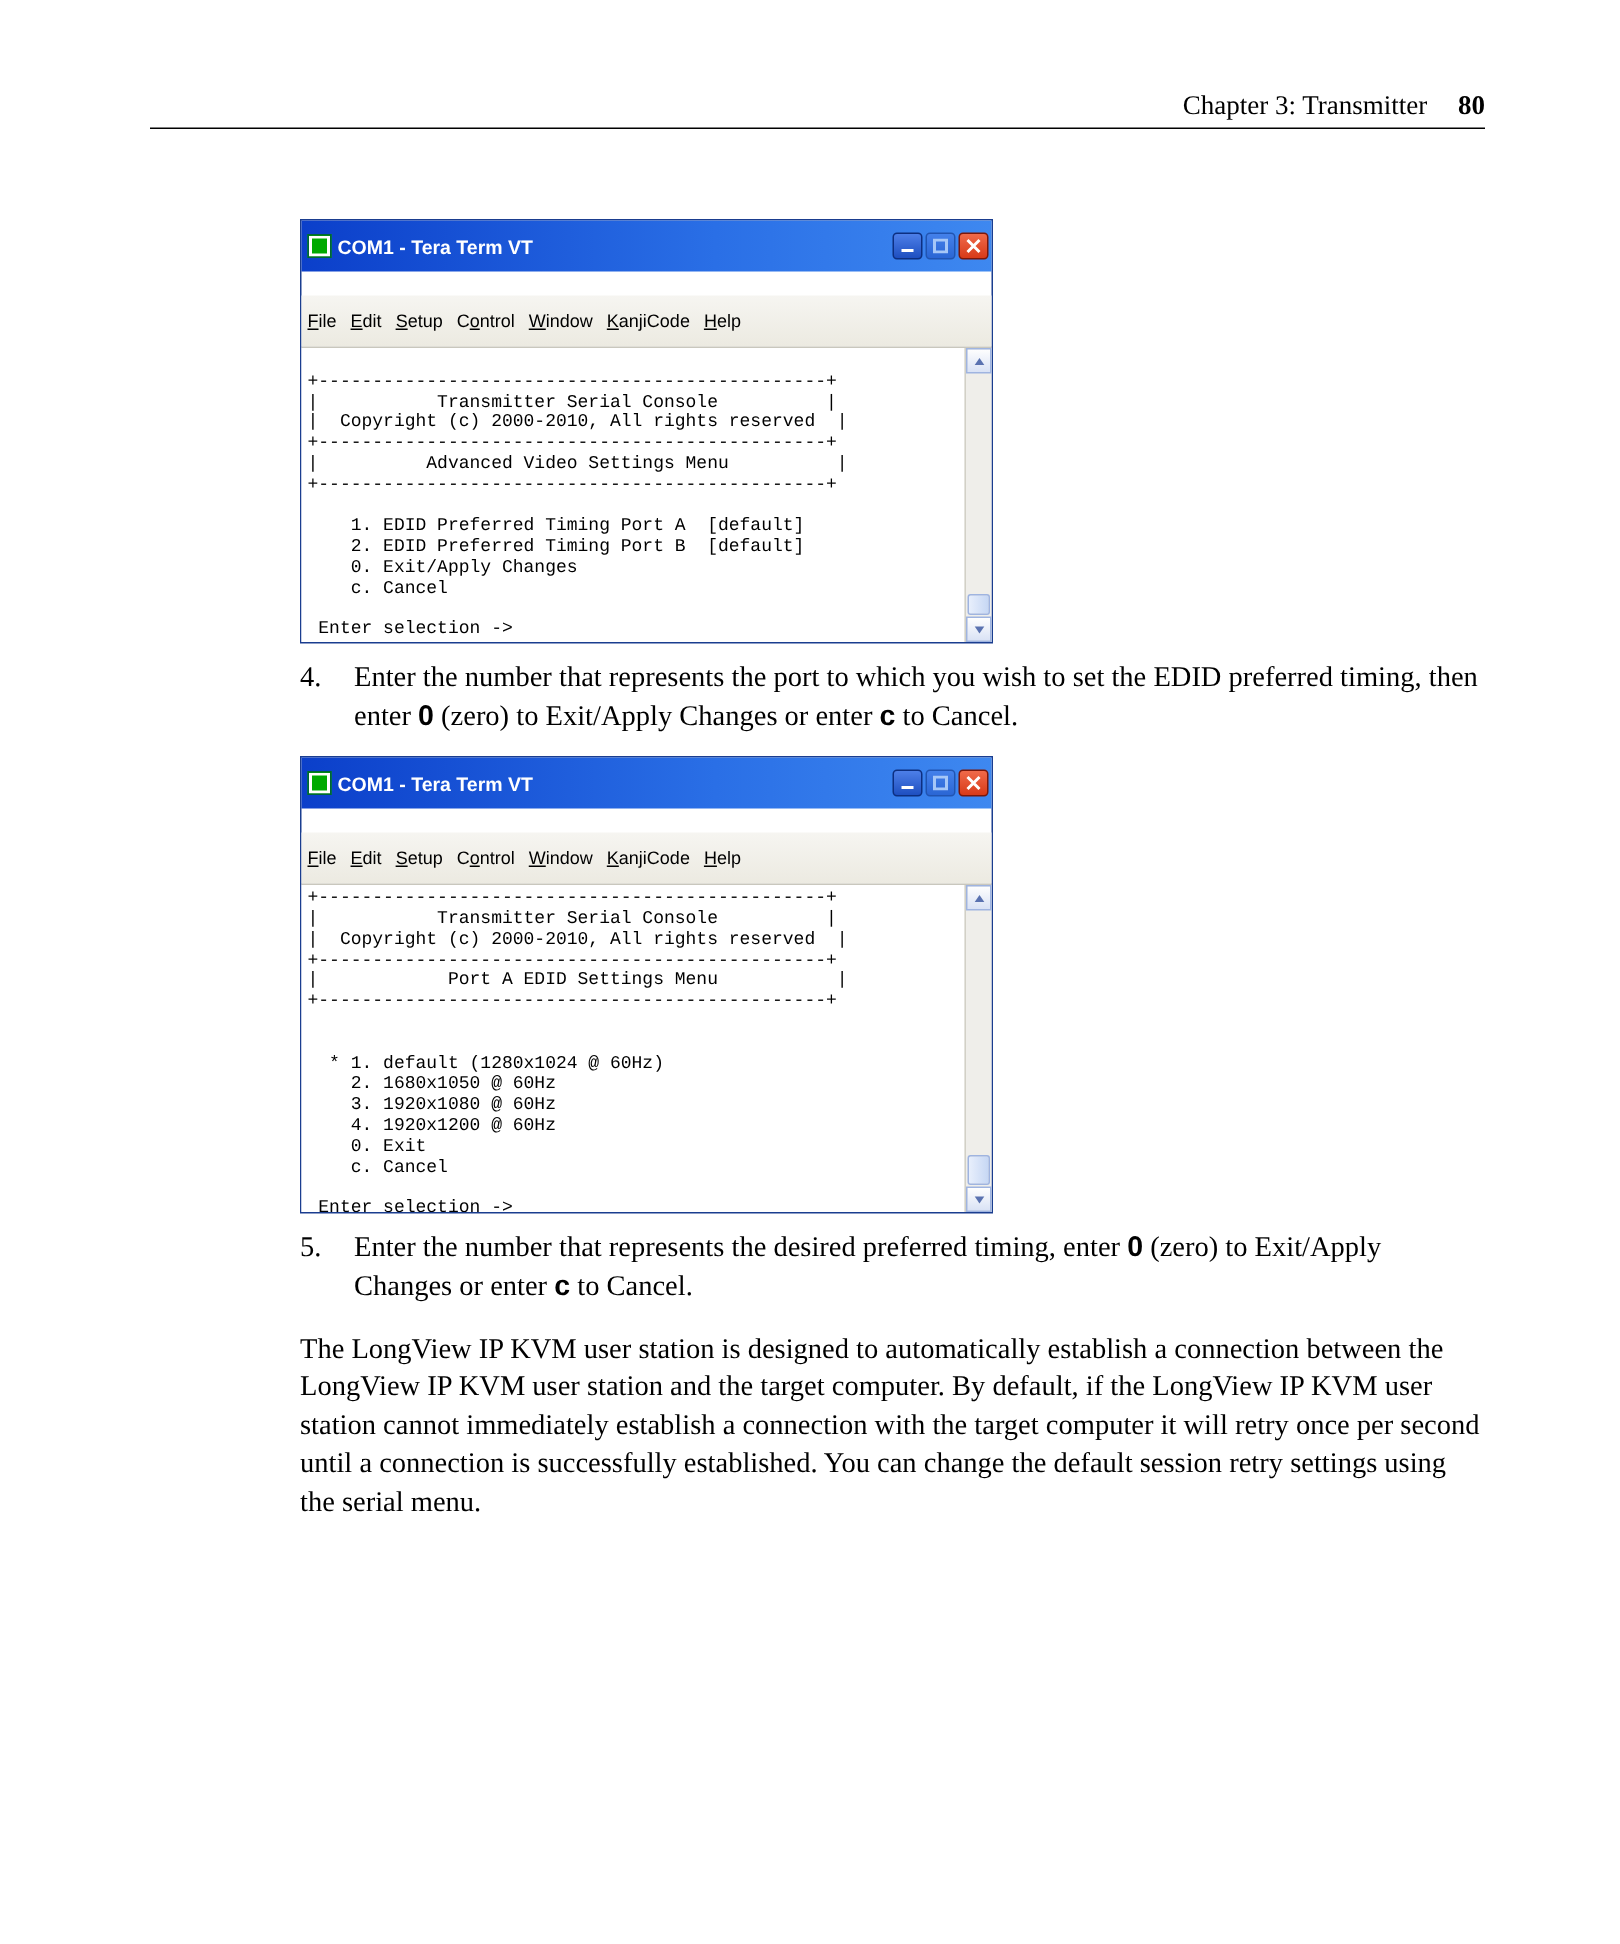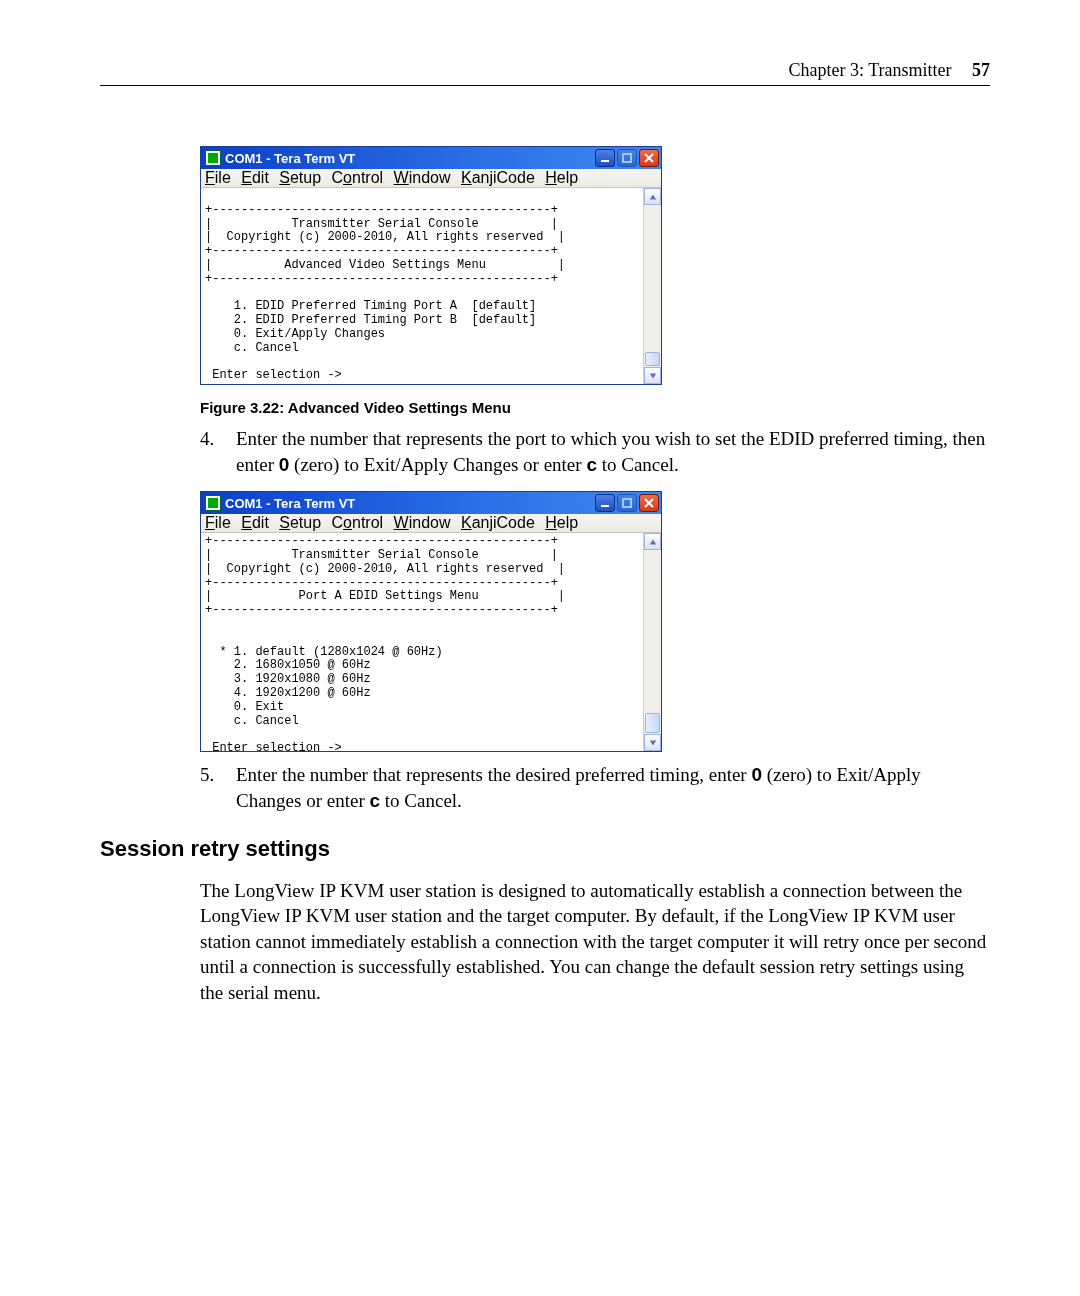--- a/index.html
+++ b/index.html
@@ -63,21 +63,21 @@
     width: 460px;
     border: 1px solid #1a3d8f;
     margin-top: 4px;
     background: #fff;
     font-family: "MS Sans Serif", Tahoma, Arial, sans-serif;
     font-size: 12px;
   }
   .titlebar {
     display: flex;
     align-items: center;
-    height: 22px;
+    height: 34px;
     background: linear-gradient(to right, #0b3fca 0%, #2a6fe6 60%, #3e88f0 100%);
     color: #fff;
     padding: 0 2px 0 4px;
   }
   .titlebar .tticon {
     width: 14px; height: 14px; background:#0a0;
     border:1px solid #063; margin-right:4px;
     box-shadow: inset 0 0 0 2px #fff;
   }
   .titlebar .title {
@@ -96,23 +96,24 @@
     color:#fff;
     box-sizing:border-box;
   }
   .winbtn.min { background: linear-gradient(#4d7fe8,#1e4fc0); border:1px solid #0d2f80; }
   .winbtn.max { background: linear-gradient(#4d7fe8,#1e4fc0); border:1px solid #0d2f80; opacity:.55; }
   .winbtn.close { background: linear-gradient(#f06a4a,#d83a18); border:1px solid #7a170a; }
   .winbtn svg { width:10px; height:10px; }
   .menubar {
     background: linear-gradient(#f6f5f1,#eceae1);
     border-bottom: 1px solid #c9c7bd;
-    padding: 0 4px;
+    padding: 10px 4px;
     color:#000;
-    font-size: 16px;
+    font-size: 12px;
+    margin-top: 16px;
   }
   .menubar span { margin-right: 6px; }
   .menubar u { text-decoration: underline; }
   .termbody {
     display:flex;
   }
   .termtext {
     flex: 1 1 auto;
     font-family: "Courier New", monospace;
     font-size: 12px;
@@ -149,21 +150,21 @@
     border-radius:2px;
   }
 </style>
 </head>
 <body>
 
 <div class="page">
 
   <div class="header-line">
     <span>Chapter 3: Transmitter</span>
-    <span class="pn">57</span>
+    <span class="pn">80</span>
   </div>
 
   <div class="content">
 
     <div class="termwin">
       <div class="titlebar">
         <div class="tticon"></div>
         <div class="title">COM1 - Tera Term VT</div>
         <div class="winbtns">
           <div class="winbtn min">
@@ -216,21 +217,20 @@
           <div class="thumb" style="bottom:18px; height:14px;"></div>
           <div class="arrow down">
             <svg viewBox="0 0 10 10">
                 <path d="M1 2 L9 2 L5 8 Z"></path>
               </svg>
           </div>
         </div>
       </div>
     </div>
 
-    <div class="fig-caption">Figure 3.22: Advanced Video Settings Menu</div>
 
     <div class="step">
       <div class="num">4.</div>
       <div>
         <span>Enter the number that represents the port to which you wish to set the EDID preferred timing, then enter </span><b class="mono">0</b><span> (zero) to Exit/Apply Changes or enter </span><b class="mono">c</b><span> to Cancel.</span>
       </div>
     </div>
 
     <div class="termwin" style="margin-top:14px;">
       <div class="titlebar">
@@ -297,18 +297,17 @@
     </div>
 
 
     <div class="step">
       <div class="num">5.</div>
       <div>
         <span>Enter the number that represents the desired preferred timing, enter </span><b class="mono">0</b><span> (zero) to Exit/Apply Changes or enter </span><b class="mono">c</b><span> to Cancel.</span>
       </div>
     </div>
 
-    <div class="h2">Session retry settings</div>
 
     <div class="para">The LongView IP KVM user station is designed to automatically establish a connection between the LongView IP KVM user station and the target computer. By default, if the LongView IP KVM user station cannot immediately establish a connection with the target computer it will retry once per second until a connection is successfully established. You can change the default session retry settings using the serial menu.</div>
 
   </div>
 </div>
 
 </body></html>

